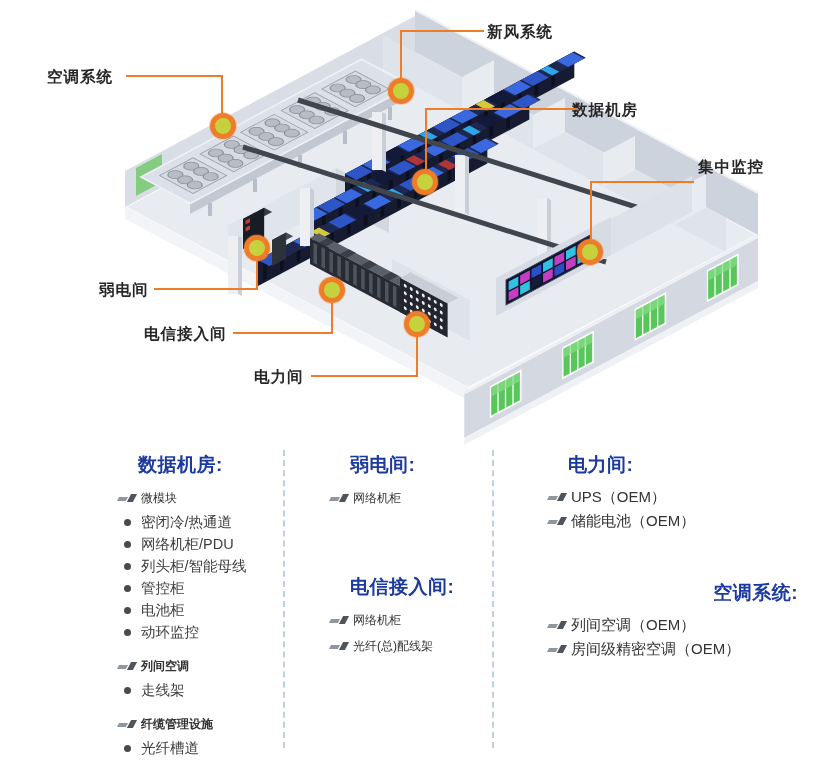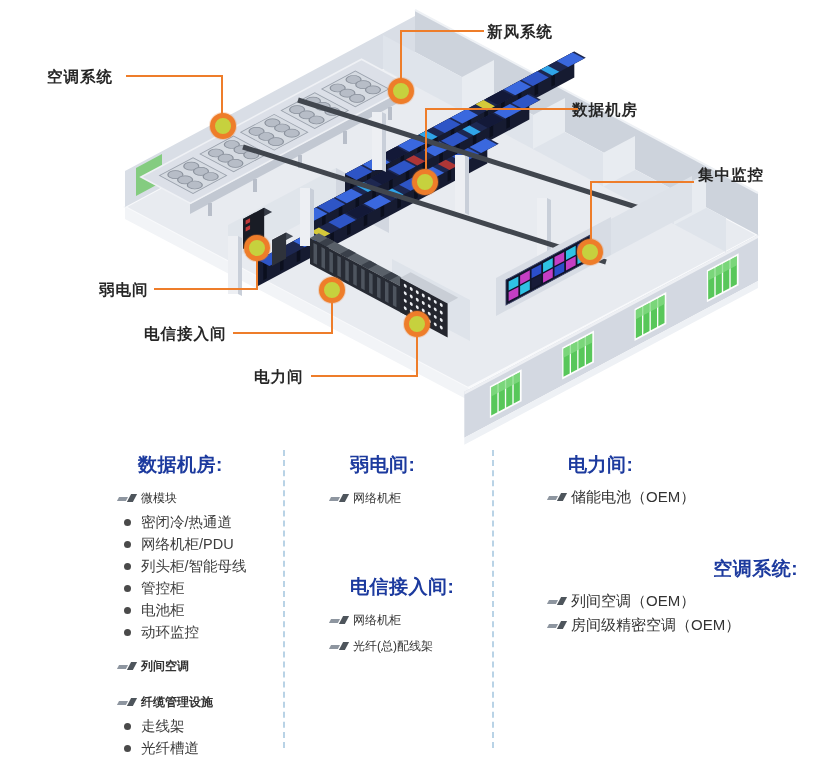--- a/index.html
+++ b/index.html
@@ -426,21 +426,21 @@
   </div>
 
   <div>
     <span class="clabel" style="left:572px;top:101px">数据机房</span>
     <div class="cline h" style="left:426px;top:108px;width:152px"></div>
     <div class="cline v" style="left:425px;top:108px;height:61px"></div>
     <div class="marker" style="left:412px;top:169px"></div>
   </div>
 
   <div>
-    <span class="clabel" style="left:698px;top:166px">集中监控</span>
+    <span class="clabel" style="left:698px;top:158px">集中监控</span>
     <div class="cline h" style="left:591px;top:181px;width:103px"></div>
     <div class="cline v" style="left:590px;top:181px;height:58px"></div>
     <div class="marker" style="left:577px;top:239px"></div>
   </div>
 
   <div>
     <span class="clabel" style="left:99px;top:281px">弱电间</span>
     <div class="cline h" style="left:154px;top:288px;width:104px"></div>
     <div class="cline v" style="left:256px;top:261px;height:29px"></div>
     <div class="marker" style="left:244px;top:235px"></div>
@@ -492,27 +492,27 @@
         <span>电池柜</span>
       </div>
     <div class="li">
         <span class="ic-dot"></span>
         <span>动环监控</span>
       </div>
     <div class="li mod gap">
         <span class="ic-module"></span>
         <span>列间空调</span>
       </div>
+    <div class="li">
+        <span class="ic-dot"></span>
+        <span>走线架</span>
+      </div>
     <div class="li mod gap">
         <span class="ic-module"></span>
         <span>纤缆管理设施</span>
-      </div>
-    <div class="li">
-        <span class="ic-dot"></span>
-        <span>走线架</span>
       </div>
     <div class="li">
         <span class="ic-dot"></span>
         <span>光纤槽道</span>
       </div>
   </div>
 
   <div class="lcol lcol2">
     <div>
       <div class="lhead">弱电间:</div>
@@ -532,20 +532,24 @@
           <span>光纤(总)配线架</span>
         </div>
     </div>
   </div>
 
   <div class="lcol lcol3">
     <div>
       <div class="lhead">电力间:</div>
       <div class="li mod3">
           <span class="ic-module"></span>
+          <span>UPS（OEM）</span>
+        </div>
+      <div class="li mod3">
+          <span class="ic-module"></span>
           <span>储能电池（OEM）</span>
         </div>
     </div>
     <div class="lsec2-c3">
       <div class="lhead">空调系统:</div>
       <div class="li mod3">
           <span class="ic-module"></span>
           <span>列间空调（OEM）</span>
         </div>
       <div class="li mod3">

